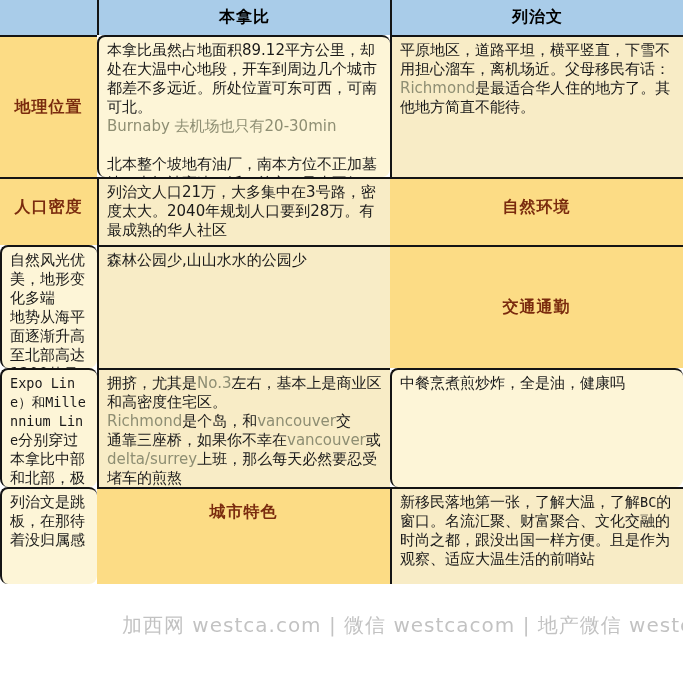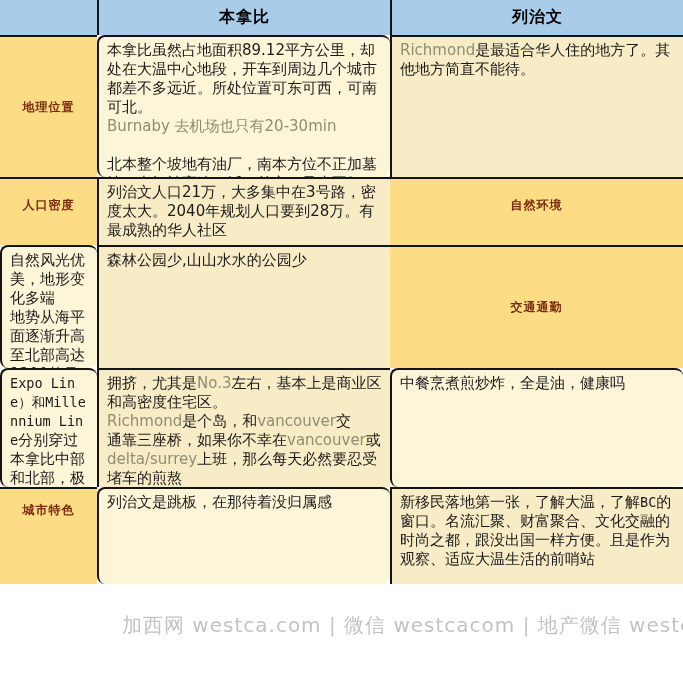--- a/index.html
+++ b/index.html
@@ -19,21 +19,21 @@
   .col-b,.col-r{border-left:2px solid #141414;}
   .rline{border-top:2px solid #141414;}
   .hdr{
     background:#a9cce9;color:#000;
     font-weight:bold;font-size:16px;
     display:flex;align-items:center;justify-content:center;
     letter-spacing:1px;
   }
   .label{
     background:#fcdc85;color:#7a2b0e;
-    font-weight:bold;font-size:12px;
+    font-weight:bold;font-size:16px;
     display:flex;justify-content:center;
     letter-spacing:1px;
   }
   .label.v-center{align-items:center;}
   .label.v-top{align-items:flex-start;padding-top:18px;}
   .label.v-top-lg{align-items:flex-start;padding-top:13px;}
   .content{
     font-size:15px;line-height:19px;color:#1a1a1a;
     padding:4px 6px 0 8px;
     white-space:pre-wrap;word-break:break-all;
@@ -57,38 +57,39 @@
 
   <div class="cell hdr"></div>
   <div class="cell hdr col-b">本拿比</div>
   <div class="cell hdr col-r">列治文</div>
 
   <div class="cell label rline v-center">地理位置</div>
   <div class="cell content col-b rline"><span>本拿比虽然占地面积89.12平方公里，却处在大温中心地段，开车到周边几个城市都差不多远近。所处位置可东可西，可南可北。
 </span><span class="s-gray">Burnaby 去机场也只有20-30min</span><span>
 
 北本整个坡地有油厂，南本方位不正加墓地，中间被高速腰斩。总之，风水不好.</span></div>
-  <div class="cell content col-r rline"><span class="s-gray">Richmond</span><span>是最适合华人住的地方了。其他地方简直不能待。</span></div>
+  <div class="cell content col-r rline"><span>平原地区，道路平坦，横平竖直，下雪不用担心溜车，离机场近。父母移民有话：
+</span><span class="s-gray">Richmond</span><span>是最适合华人住的地方了。其他地方简直不能待。</span></div>
 
   <div class="cell label rline v-top">人口密度</div>
   <div class="cell content col-r rline"><span>列治文人口21万，大多集中在3号路，密度太大。2040年规划人口要到28万。有最成熟的华人社区</span></div>
 
   <div class="cell label rline v-top">自然环境</div>
   <div class="cell content col-b rline"><span>自然风光优美，地形变化多端
 地势从海平面逐渐升高至北部高达1200英尺的本拿比山，遍布其间的则是山丘与湖泊，两大淡水湖本拿比湖和鹿湖似珍珠点缀在市区，城市绿地占有率排在加拿大所有城市前列。</span></div>
   <div class="cell content col-r rline"><span>森林公园少,山山水水的公园少</span></div>
 
   <div class="cell label rline v-center">交通通勤</div>
   <div class="cell content col-b rline"><span class="s-mono">Expo Line）和Millennium Line</span><span>分别穿过本拿比中部和北部，极大地方便了市民的出行，让不开车一族，也能非常顺利地应付工作和日常生活，上下班基本不堵车。
 车速起码比列治文快</span><span class="s-gray">2</span><span>倍。
 上下坡也好刺激哦</span></div>
   <div class="cell content col-r rline"><span>拥挤，尤其是</span><span class="s-gray">No.3</span><span>左右，基本上是商业区和高密度住宅区。
 </span><span class="s-gray">Richmond</span><span>是个岛，和</span><span class="s-gray">vancouver</span><span>交
 通靠三座桥，如果你不幸在</span><span class="s-gray">vancouver</span><span>或</span><span class="s-gray">delta/surrey</span><span>上班，那么每天必然要忍受堵车的煎熬</span></div>
 
   <div class="cell content col-b rline"><span>中餐烹煮煎炒炸，全是油，健康吗</span></div>
 
+  <div class="cell content col-b rline"><span>列治文是跳板，在那待着没归属感</span></div>
   <div class="cell label rline v-top-lg">城市特色</div>
-  <div class="cell content col-b rline"><span>列治文是跳板，在那待着没归属感</span></div>
   <div class="cell content col-r rline"><span>新移民落地第一张，了解大温，了解</span><span class="s-mono">BC</span><span>的窗口。名流汇聚、财富聚合、文化交融的时尚之都，跟没出国一样方便。且是作为观察、适应大温生活的前哨站</span></div>
 </div>
 
 <div class="watermark">加西网 westca.com | 微信 westcacom | 地产微信 westcahouse</div>
 
 </body></html>

